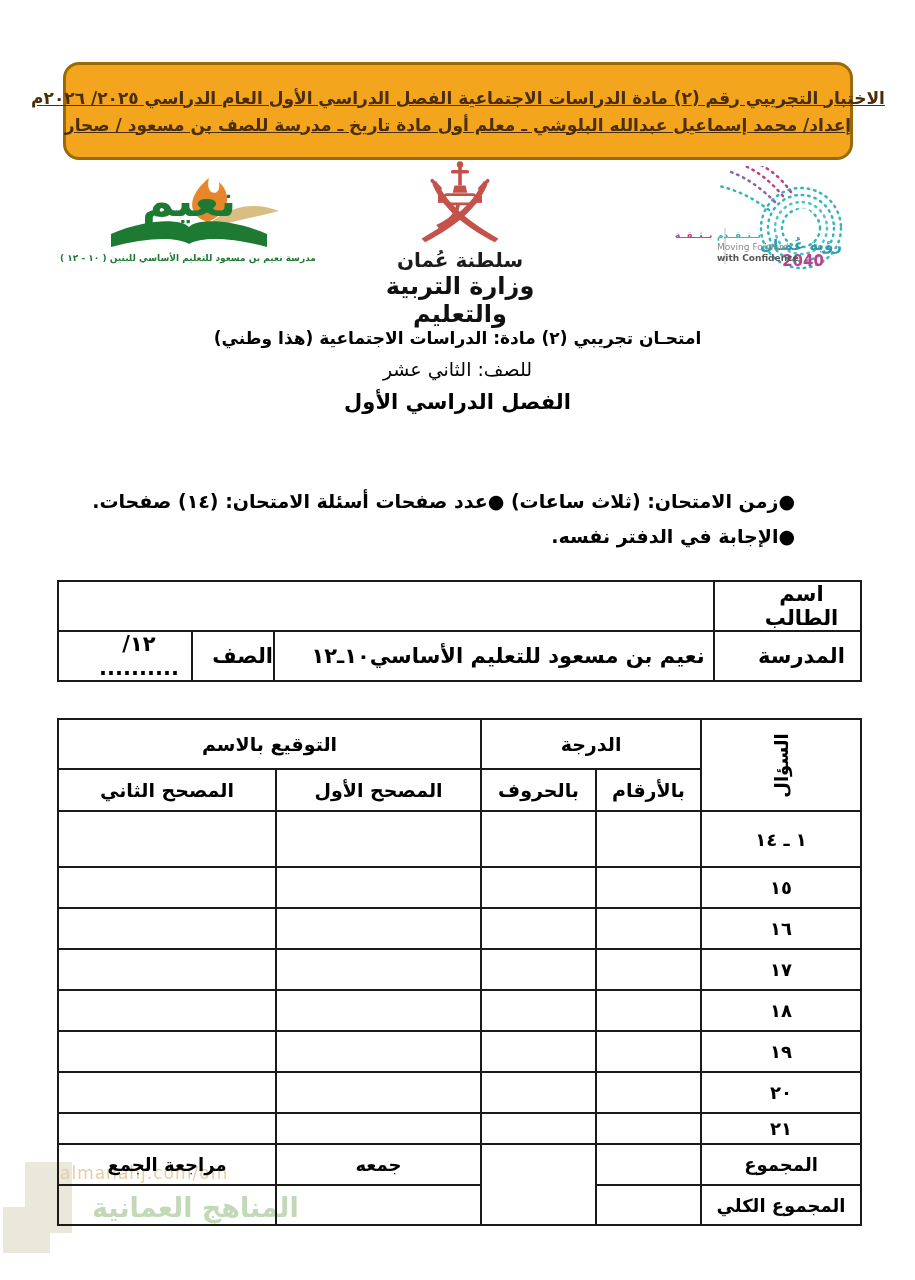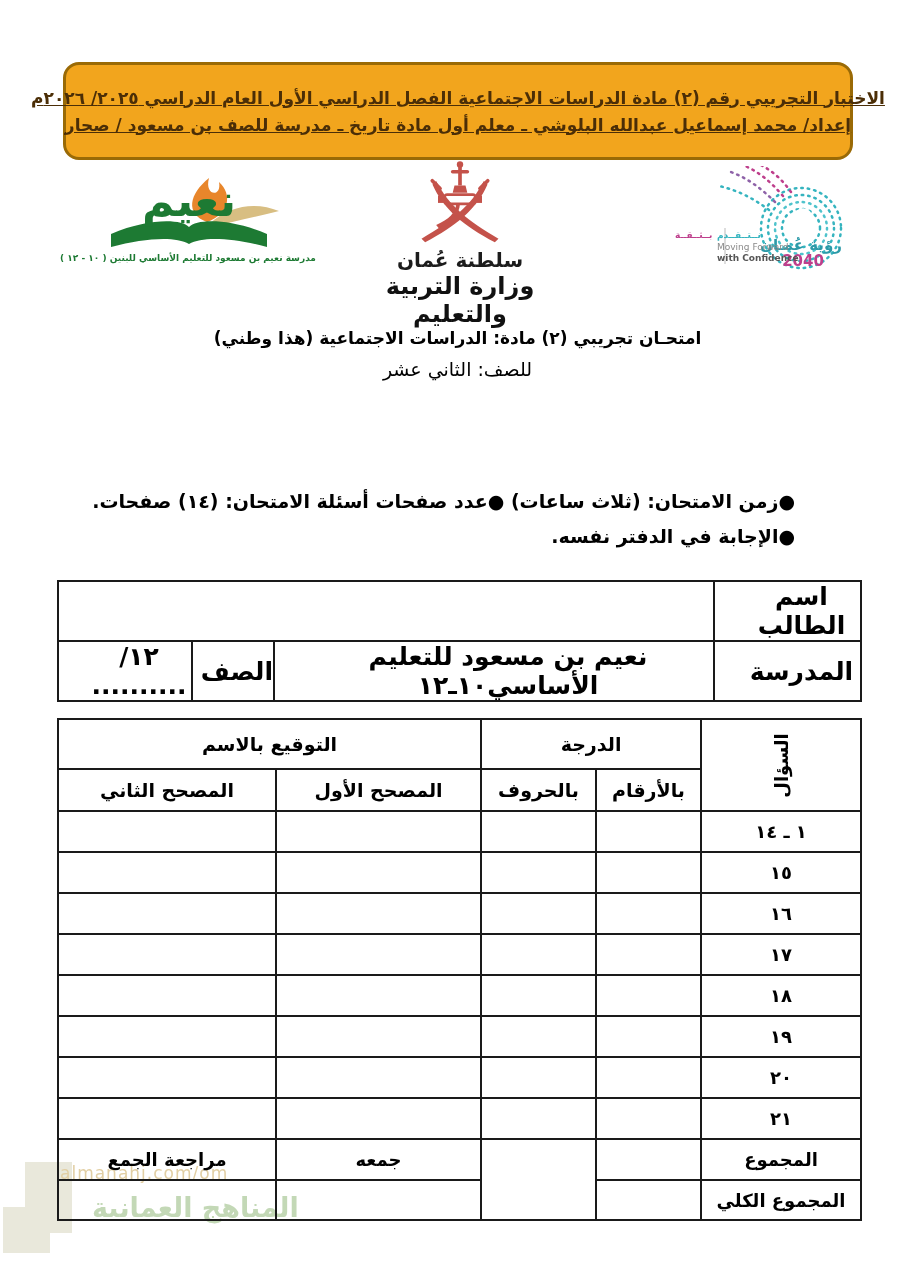--- a/index.html
+++ b/index.html
@@ -32,21 +32,21 @@
   .title-block .t2 { font-size:19px; font-weight:normal; margin-bottom:10px; }
   .title-block .t3 { font-size:21px; font-weight:bold; margin-bottom:10px; }
   .title-block .t4 { font-size:21px; font-weight:bold; }
   
   .notes { position:absolute; top:484px; right:120px; text-align:right; direction:rtl; }
   .notes div { font-size:19px; font-weight:bold; color:#000; line-height:35px; white-space:nowrap; }
   
   table { border-collapse:collapse; table-layout:fixed; direction:rtl; background:transparent; position:absolute; z-index:2; }
   td, th { border:2px solid #1a1a1a; font-weight:bold; color:#000; text-align:center; vertical-align:middle; overflow:hidden; }
   .student-table { left:57px; top:580px; width:803px; }
-  .student-table td { font-size:25px;padding-left:28px; }
+  .student-table td { font-size:21px;padding-left:28px; }
   .marks-table { left:57px; top:718px; width:803px; }
   .marks-table th { font-size:19px; }
   .marks-table td { font-size:18px; }
   .vertical-label { display:inline-block; transform:rotate(-90deg); font-size:18px; font-weight:bold; white-space:nowrap; }
   
   .hl-block { position:absolute; background:#E9E8DB; z-index:1; }
   .hl-a { left:25px; top:1162px; width:47px; height:71px; }
   .hl-b { left:3px;  top:1207px; width:47px; height:46px; }
   .wm-url { position:absolute; left:60px; top:1163px; z-index:1; direction:ltr;
             color:#E2CFA4; font-size:17px; letter-spacing:1px; }
@@ -114,20 +114,21 @@
       <text x="84" y="72" text-anchor="end" font-size="9" font-weight="bold" fill="#35B4BF" font-family="DejaVu Sans, sans-serif">نــتــقــدم</text>
       <text x="42" y="72" text-anchor="end" font-size="9" font-weight="bold" fill="#BE3F8C" font-family="DejaVu Sans, sans-serif">بــثــقــة</text>
       <text x="84" y="84" text-anchor="end" font-size="9" fill="#8A8A8A" font-family="DejaVu Sans, sans-serif">Moving Forward</text>
       <text x="84" y="95" text-anchor="end" font-size="9" font-weight="bold" fill="#555555" font-family="DejaVu Sans, sans-serif">with Confidence</text>
     </svg>
   </div>
 
   <div class="title-block">
     <div class="t1">امتحـان تجريبي (٢) مادة: الدراسات الاجتماعية (هذا وطني)</div>
     <div class="t2">للصف: الثاني عشر</div>
+    <div class="t4">الفصل الدراسي الأول</div>
   </div>
 
   <div class="notes">
     <div>●زمن الامتحان: (ثلاث ساعات) ●عدد صفحات أسئلة الامتحان: (١٤) صفحات.</div>
     <div>●الإجابة في الدفتر نفسه.</div>
   </div>
 
   <table class="student-table">
     <colgroup>
         <col style="width:147px">
@@ -164,21 +165,21 @@
       </th>
       <th colspan="2">الدرجة</th>
       <th colspan="2">التوقيع بالاسم</th>
     </tr>
     <tr style="height:42px">
       <th>بالأرقام</th>
       <th>بالحروف</th>
       <th>المصحح الأول</th>
       <th>المصحح الثاني</th>
     </tr>
-    <tr style="height:41px">
+    <tr style="height:56px">
       <td>١ ـ ١٤</td>
       <td></td>
           <td></td>
       <td></td>
           <td></td>
     </tr>
     <tr style="height:41px">
       <td>١٥</td>
       <td></td>
           <td></td>
@@ -213,21 +214,21 @@
       <td></td>
           <td></td>
     </tr>
     <tr style="height:41px">
       <td>٢٠</td>
       <td></td>
           <td></td>
       <td></td>
           <td></td>
     </tr>
-    <tr style="height:41px">
+    <tr style="height:31px">
       <td>٢١</td>
       <td></td>
           <td></td>
       <td></td>
           <td></td>
     </tr>
     <tr style="height:41px">
       <td>المجموع</td>
       <td></td>
       <td rowspan="2"></td>

